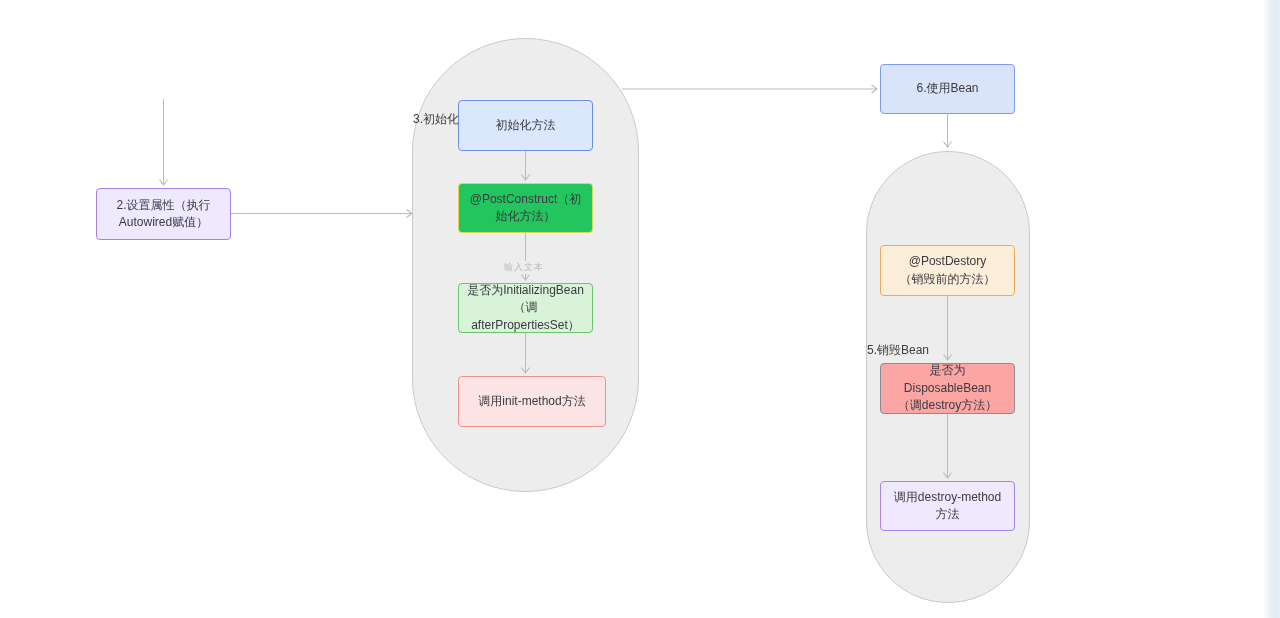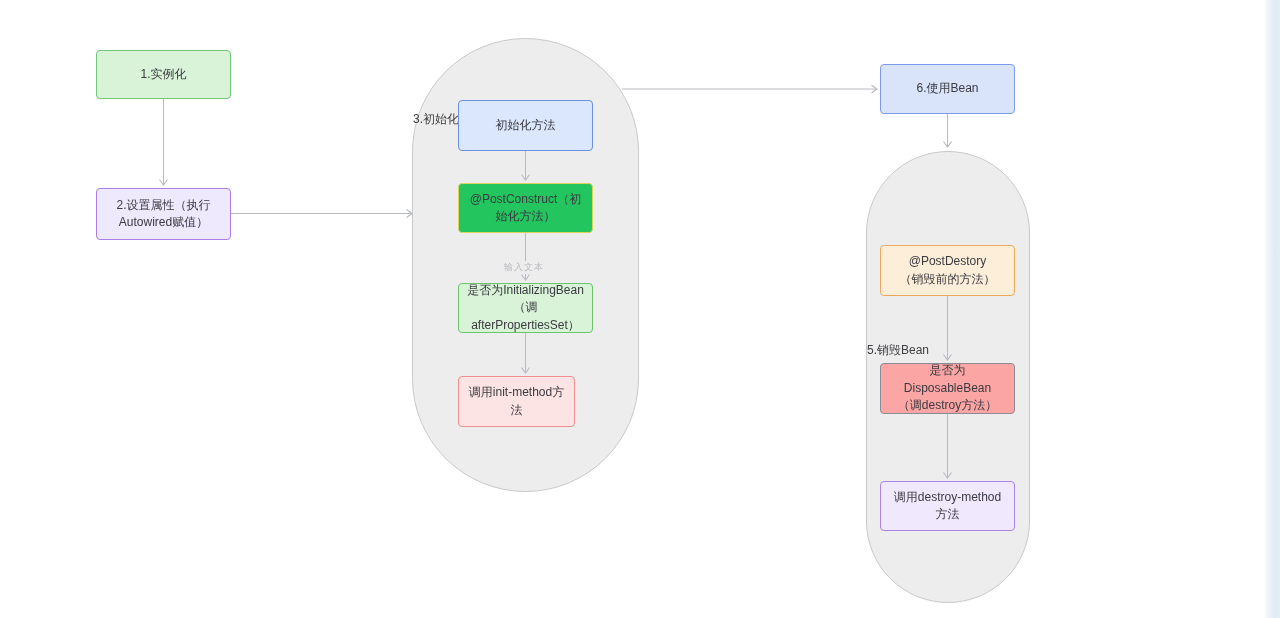--- a/index.html
+++ b/index.html
@@ -24,21 +24,21 @@
   .node {
     position:absolute; border:1px solid; border-radius:4px;
     display:flex; flex-direction:column; align-items:center; justify-content:center;
     text-align:center; font-size:12px; line-height:1.45; color:#3a3a40; padding:3px 7px;
   }
   #node-instantiate      { left:96px;  top:50px;  width:135px; height:49px; }
   #node-set-properties   { left:96px;  top:188px; width:135px; height:52px; }
   #node-notifications    { left:458px; top:100px; width:135px; height:51px; }
   #node-post-construct   { left:458px; top:183px; width:135px; height:50px; }
   #node-initializing-bean{ left:458px; top:283px; width:135px; height:50px; }
-  #node-init-method      { left:458px; top:376px; width:117px; height:51px; }
+  #node-init-method      { left:458px; top:376px; width:148px; height:51px; }
   #node-use-bean         { left:880px; top:64px;  width:135px; height:50px; }
   #node-post-destory     { left:880px; top:245px; width:135px; height:51px; }
   #node-disposable-bean  { left:880px; top:363px; width:135px; height:51px; }
   #node-destroy-method   { left:880px; top:481px; width:135px; height:50px; }
 
   .edge-label {
     position:absolute; left:502px; top:261px;
     font-size:9px; color:#b9babd; background:#ededee; padding:0 2px;
     letter-spacing:1px;
   }
@@ -73,23 +73,20 @@
       <line x1="525.5" y1="151" x2="525.5" y2="180" marker-end="url(#arrow)"></line>
       <line x1="525.5" y1="233" x2="525.5" y2="280" marker-end="url(#arrow)"></line>
       <line x1="525.5" y1="333" x2="525.5" y2="373" marker-end="url(#arrow)"></line>
       <line x1="622" y1="89" x2="877" y2="89" marker-end="url(#arrow)"></line>
       <line x1="947.5" y1="114" x2="947.5" y2="147" marker-end="url(#arrow)"></line>
       <line x1="947.5" y1="296" x2="947.5" y2="360" marker-end="url(#arrow)"></line>
       <line x1="947.5" y1="414" x2="947.5" y2="478" marker-end="url(#arrow)"></line>
     </g>
   </svg>
 
-  <div class="node" id="node-instantiate" style="background: rgb(216, 243, 216); border-color: rgb(116, 198, 120);">
-    <span>1.实例化</span>
-  </div>
 
   <div class="node" id="node-set-properties" style="background: rgb(239, 233, 253); border-color: rgb(169, 126, 230);">
     <span>2.设置属性（执行Autowired赋值）</span>
   </div>
 
   <div class="node" id="node-notifications" style="background: rgb(219, 231, 253); border-color: rgb(110, 142, 226);">
     <span>初始化方法</span>
   </div>
 
   <div class="node" id="node-post-construct" style="background: #22c55e; border-color: rgb(219, 212, 85);">

